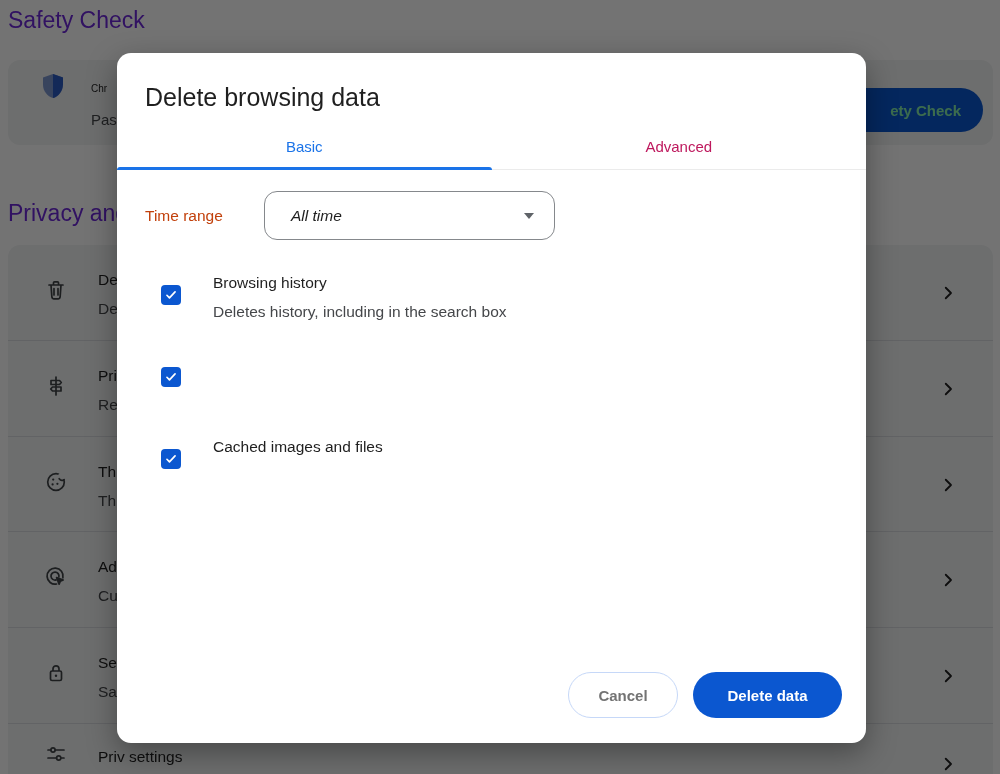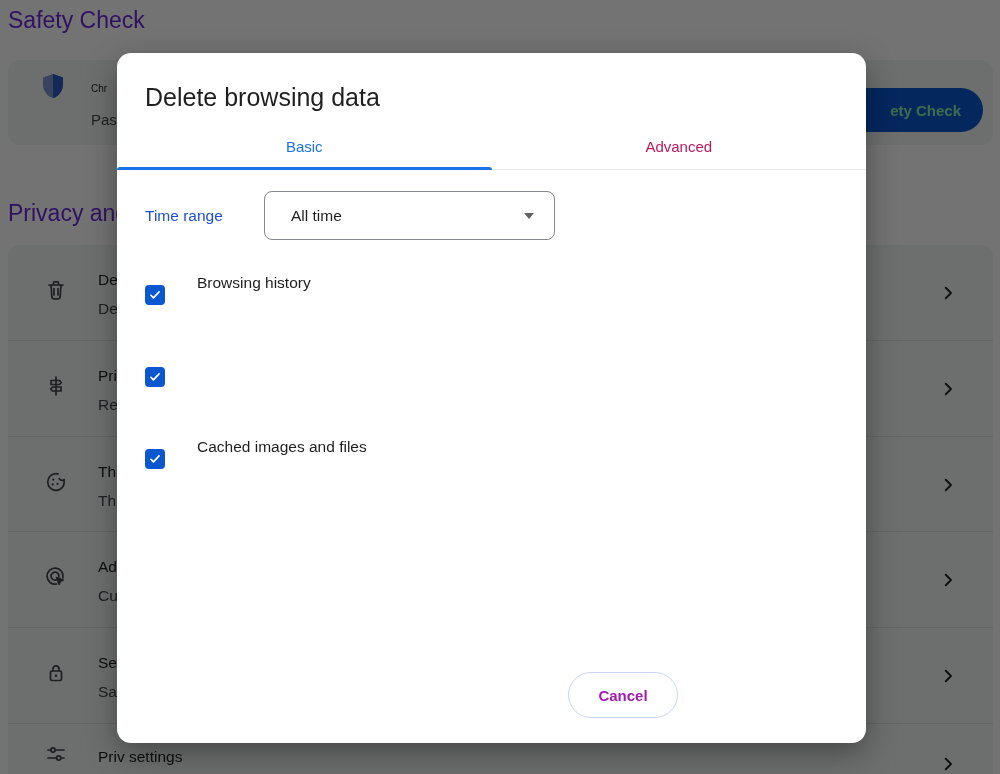--- a/index.html
+++ b/index.html
@@ -39,38 +39,38 @@
     background:#ffffff; border-radius:14px; box-shadow:0 10px 30px rgba(0,0,0,0.35); }
   .dlg-title { position:absolute; left:28px; top:30px; font-size:25px; color:#1f1f1f; font-weight:400; }
   .tabs { position:absolute; left:0; top:70px; width:100%; height:47px; display:flex;
     border-bottom:1px solid #ebebeb; }
   .tab { flex:1; display:flex; align-items:center; justify-content:center;
     font-size:15px; font-weight:500; color:#be185d; position:relative; cursor:pointer;
     background:none; border:none; font-family:inherit; }
   .tab.active { color:#1a73e8; }
   .tab.active::after { content:""; position:absolute; left:0; right:0; bottom:-1px;
     height:3px; background:#1a73e8; border-radius:3px 3px 0 0; }
-  .tr-label { position:absolute; left:28px; top:154px; font-size:15.5px; color:#1d4ed8; }
+  .tr-label { position:absolute; left:28px; top:154px; font-size:15.5px; color:#c2410c; }
   .select { position:absolute; left:147px; top:138px; width:291px; height:49px;
-    border:1px solid #85888c; border-radius:8px; background:#fff; display:flex;
-    align-items:center; padding:0 20px 0 26px; cursor:pointer; }
+    border:1px solid #85888c; border-radius:13px; background:#fff; display:flex;
+    align-items:center; padding:0 20px 0 26px; cursor:pointer;font-style:italic; }
   .select .val { font-size:15.5px; color:#1f1f1f; flex:1; }
   .select .arrow { width:0; height:0; border-left:5.5px solid transparent;
     border-right:5.5px solid transparent; border-top:6px solid #5f6368; }
-  .chk-row { position:absolute; left:0; width:100%; height:62px; }
+  .chk-row { position:absolute; left:16px; width:100%; height:62px; }
   .chk-row.r0 { top:220px; } .chk-row.r1 { top:302px; } .chk-row.r2 { top:384px; }
   .checkbox { position:absolute; left:28px; top:12px; width:20px; height:20px;
     background:#0b57d0; border-radius:4px; display:flex; align-items:center;
     justify-content:center; cursor:pointer; }
   .checkbox svg { width:14px; height:14px; display:block; }
   .chk-row .t { position:absolute; left:80px; top:1px; font-size:15.5px; color:#1f1f1f; }
   .chk-row .d { position:absolute; left:80px; top:30px; font-size:15.5px; color:#45474a; }
   .btn { position:absolute; top:619px; height:46px; border-radius:23px; font-size:15px;
     font-weight:600; font-family:inherit; cursor:pointer; }
-  .btn-cancel { left:451px; width:110px; background:#fff; border:1px solid #c6d8f8; color:#a21caf; }
+  .btn-cancel { left:451px; width:110px; background:#fff; border:1px solid #c6d8f8; color:#737373; }
   .btn-delete { left:576px; width:149px; background:#0b57d0; border:none; color:#fff; }
 </style>
 </head>
 <body>
 
 <div class="page">
 
   <div class="page-heading h-safety">Safety Check</div>
 
   <div class="card card-safety">
@@ -211,34 +211,36 @@
     <span class="arrow"></span>
   </div>
 
   <div class="chk-row r0">
     <span class="checkbox">
       <svg viewBox="0 0 20 20" fill="none" stroke="#fff" stroke-width="2.4" stroke-linecap="round" stroke-linejoin="round">
           <path d="M4.2 10.4l3.6 3.6 8-8.4"></path>
         </svg>
     </span>
     <span class="t">Browsing history</span>
+    <span class="d">Deletes history, including in the search box</span>
   </div>
 
   <div class="chk-row r1">
     <span class="checkbox">
       <svg viewBox="0 0 20 20" fill="none" stroke="#fff" stroke-width="2.4" stroke-linecap="round" stroke-linejoin="round">
           <path d="M4.2 10.4l3.6 3.6 8-8.4"></path>
         </svg>
     </span>
   </div>
 
   <div class="chk-row r2">
     <span class="checkbox">
       <svg viewBox="0 0 20 20" fill="none" stroke="#fff" stroke-width="2.4" stroke-linecap="round" stroke-linejoin="round">
           <path d="M4.2 10.4l3.6 3.6 8-8.4"></path>
         </svg>
     </span>
     <span class="t">Cached images and files</span>
   </div>
 
   <button class="btn btn-cancel">Cancel</button>
+  <button class="btn btn-delete">Delete data</button>
 
 </div>
 
 </body></html>

